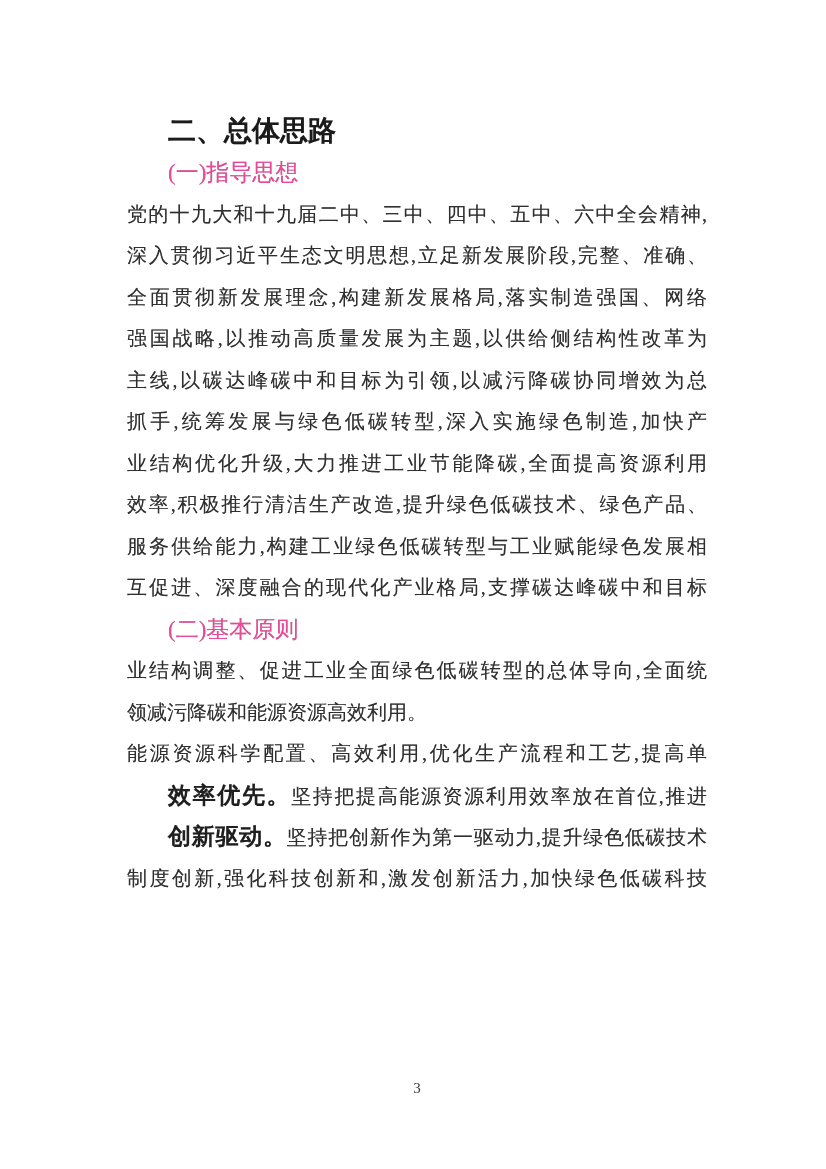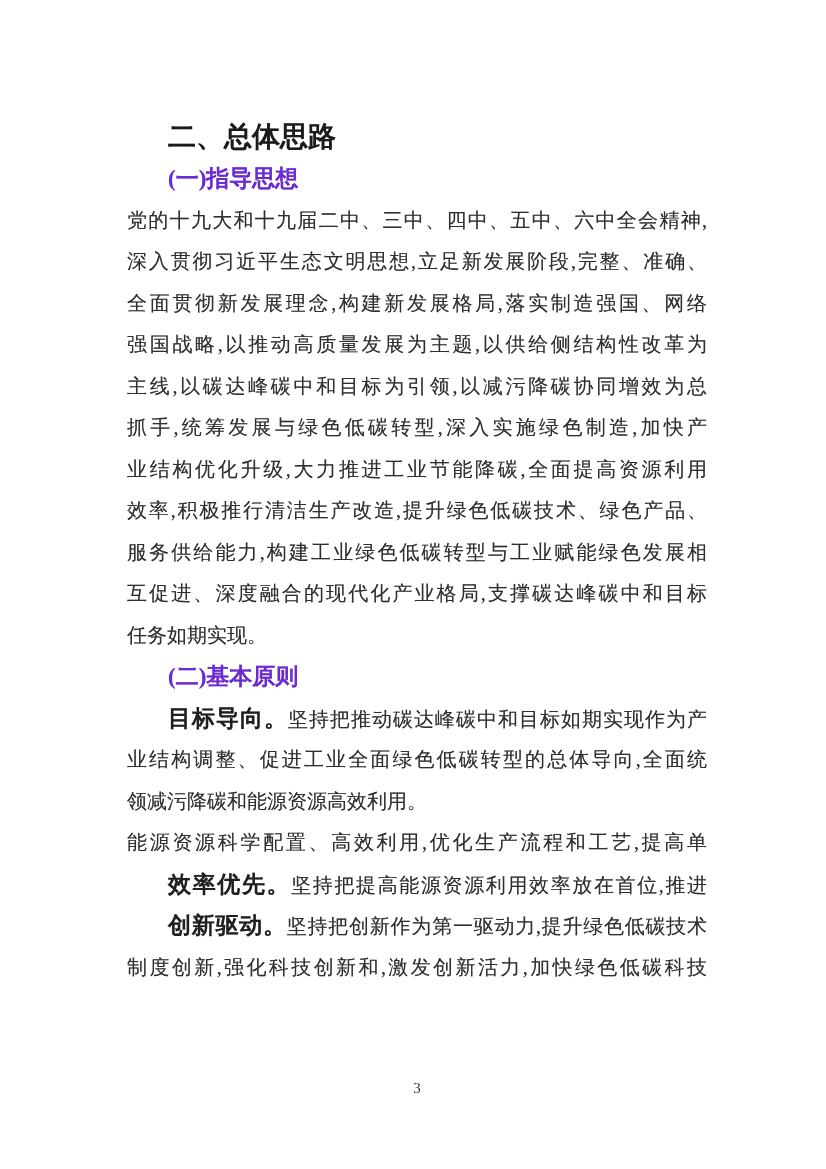--- a/index.html
+++ b/index.html
@@ -11,21 +11,21 @@
     position: relative;
     width: 826px;
     height: 1169px;
     background: #ffffff;
     overflow: hidden;
     font-family: "Liberation Serif", serif;
   }
   .content {
     position: absolute;
     left: 127px;
-    top: 116px;
+    top: 110px;
     width: 580px;
     color: #2f2f2f;
     text-shadow: 0 0 0.6px rgba(45,45,45,0.45);
   }
   .line {
     height: 41.5px;
     line-height: 41.5px;
     font-size: 20px;
     white-space: nowrap;
     text-align: justify;
@@ -46,22 +46,22 @@
     color: #1b1b1b;
     height: 42px;
     line-height: 42px;
     padding-left: 41px;
     text-align: left;
     text-align-last: left;
     white-space: nowrap;
   }
   .h2 {
     font-size: 23px;
-    font-weight: 700;
-    color: #6d28d9;
+    font-weight: 400;
+    color: #ec4899;
     height: 41.5px;
     line-height: 41.5px;
     padding-left: 41px;
     text-align: left;
     text-align-last: left;
     white-space: nowrap;
   }
   .lead {
     font-weight: bold;
     font-size: 23px;
@@ -92,27 +92,25 @@
       <div class="line">党的十九大和十九届二中、三中、四中、五中、六中全会精神,</div>
       <div class="line">深入贯彻习近平生态文明思想,立足新发展阶段,完整、准确、</div>
       <div class="line">全面贯彻新发展理念,构建新发展格局,落实制造强国、网络</div>
       <div class="line">强国战略,以推动高质量发展为主题,以供给侧结构性改革为</div>
       <div class="line">主线,以碳达峰碳中和目标为引领,以减污降碳协同增效为总</div>
       <div class="line">抓手,统筹发展与绿色低碳转型,深入实施绿色制造,加快产</div>
       <div class="line">业结构优化升级,大力推进工业节能降碳,全面提高资源利用</div>
       <div class="line">效率,积极推行清洁生产改造,提升绿色低碳技术、绿色产品、</div>
       <div class="line">服务供给能力,构建工业绿色低碳转型与工业赋能绿色发展相</div>
       <div class="line">互促进、深度融合的现代化产业格局,支撑碳达峰碳中和目标</div>
-      <div class="line last">任务如期实现。</div>
     </div>
 
     <div class="h2">(二)基本原则</div>
 
     <div class="para">
-      <div class="line indent"><span class="lead">目标导向。</span><span>坚持把推动碳达峰碳中和目标如期实现作为产</span></div>
       <div class="line">业结构调整、促进工业全面绿色低碳转型的总体导向,全面统</div>
       <div class="line last">领减污降碳和能源资源高效利用。</div>
     </div>
 
     <div class="para">
       <div class="line">能源资源科学配置、高效利用,优化生产流程和工艺,提高单</div>
       <div class="line indent"><span class="lead">效率优先。</span><span>坚持把提高能源资源利用效率放在首位,推进</span></div>
     </div>
 
     <div class="para">

